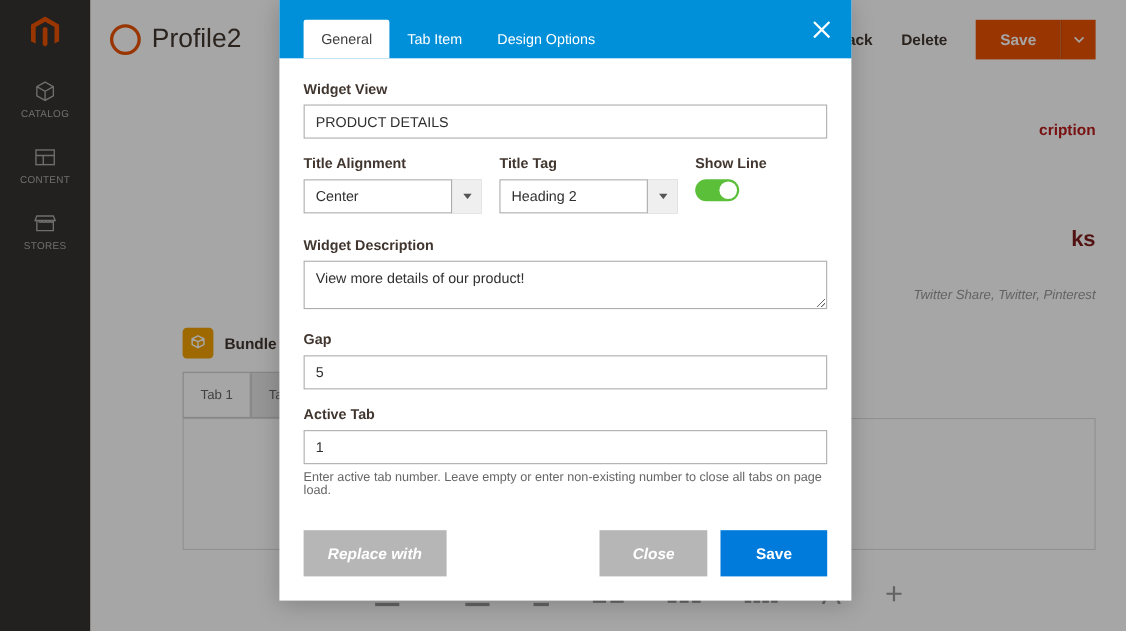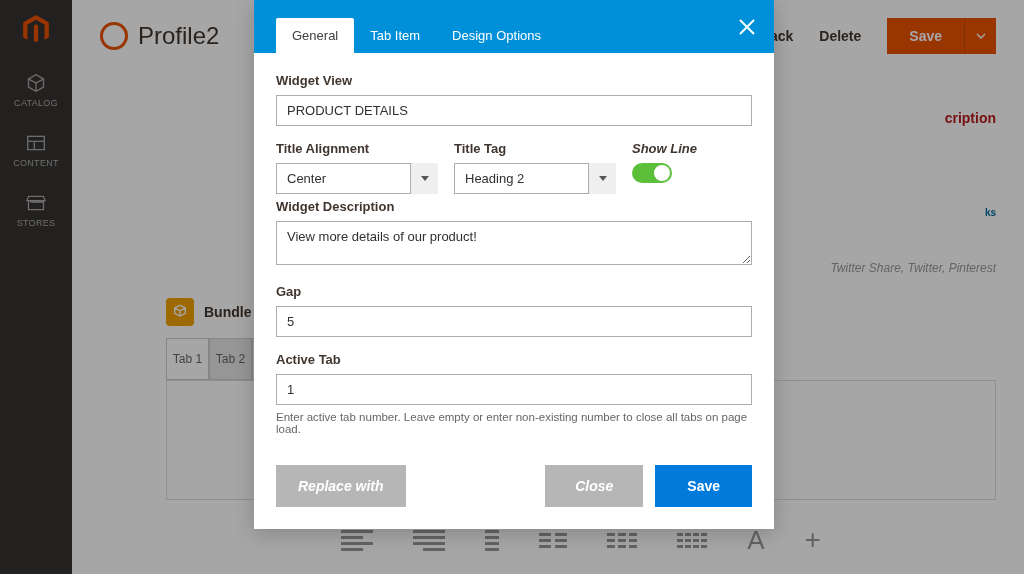--- a/index.html
+++ b/index.html
@@ -1,46 +1,46 @@
 <!DOCTYPE html>
 <html><head>
 <meta charset="utf-8">
 <style>
 * { margin: 0; padding: 0; box-sizing: border-box; font-family: -apple-system, BlinkMacSystemFont, "Segoe UI", Helvetica, Arial, sans-serif; }
 html, body { width: 1024px; height: 574px; overflow: hidden; background: #f5f5f5; position: relative; }
 
 
-.sidebar { position: absolute; left: 0; top: 0; width: 72px; height: 100%; background: #373330; display: flex; flex-direction: column; align-items: center; z-index: 1; }
+.sidebar { position: absolute; left: 0; top: 0; width: 82px; height: 100%; background: #373330; display: flex; flex-direction: column; align-items: center; z-index: 1; }
 .sidebar-logo { width: 100%; height: 60px; display: flex; align-items: center; justify-content: center; }
 .sidebar-item { width: 100%; padding: 12px 4px; display: flex; flex-direction: column; align-items: center; color: #aaa; font-size: 9px; cursor: pointer; }
 .sidebar-item .ico { width: 22px; height: 22px; margin-bottom: 4px; display: flex; align-items: center; justify-content: center; }
 .sidebar-item span { text-align: center; letter-spacing: 0.3px; }
 
 
 .main { position: absolute; left: 72px; top: 0; right: 0; height: 100%; background: #fff; }
 .page-header { display: flex; align-items: center; padding: 18px 28px; }
 .page-title-wrap { display: flex; align-items: center; gap: 10px; flex: 1; }
 .ring-icon { width: 28px; height: 28px; border: 3px solid #eb5202; border-radius: 50%; }
 .page-title { font-size: 24px; font-weight: 400; color: #41362f; }
 .hdr-actions { display: flex; align-items: center; gap: 26px; }
 .hdr-link { color: #41362f; font-size: 14px; cursor: pointer; font-weight: 600; }
 .save-group { display: flex; }
 .save-btn { background: #eb5202; color: #fff; border: none; padding: 10px 22px; font-size: 14px; font-weight: 600; cursor: pointer; }
 .save-drop { background: #eb5202; color: #fff; border: none; border-left: 1px solid rgba(0,0,0,0.15); width: 32px; display: flex; align-items: center; justify-content: center; cursor: pointer; }
 
 
 .bg-section { position: absolute; }
 .bg-desc { right: 28px; top: 110px; text-align: left; color: #b91c1c; font-size: 14px; font-weight: 600; }
-.bg-ks { right: 28px; top: 207px; color: #0369a1; font-size: 10px; font-weight: 600; margin-left: 44px; }
+.bg-ks { right: 28px; top: 207px; color: #7f1d1d; font-size: 20px; font-weight: 600; margin-left: 44px; }
 .bg-social { right: 28px; top: 261px; color: #999; font-size: 12px; font-style: italic; }
 .bpo-wrap { position: absolute; left: 94px; top: 298px; display: flex; align-items: center; gap: 10px; }
 .bpo-ico { width: 28px; height: 28px; background: #f2a100; border-radius: 4px; display: flex; align-items: center; justify-content: center; }
 .bpo-label { font-size: 14px; color: #41362f; font-weight: 600; }
 .tabs-row { position: absolute; left: 94px; top: 338px; display: flex; }
-.tab-item { width: 43px; height: 42px; border: 1px solid #ccc; display: flex; align-items: center; justify-content: center; font-size: 12px; color: #666; background: #fff; cursor: pointer; }
+.tab-item { width: 62px; height: 42px; border: 1px solid #ccc; display: flex; align-items: center; justify-content: center; font-size: 12px; color: #666; background: #fff; cursor: pointer; }
 .tab-item.sel { background: #e6e6e6; }
 .tab-item.add { font-size: 20px; font-weight: 300; color: #555; }
 .canvas { position: absolute; left: 94px; right: 28px; top: 380px; height: 120px; border: 1px solid #ddd; }
 .canvas-toolbar { position: absolute; left: 94px; right: 28px; top: 515px; height: 50px; display: flex; align-items: center; justify-content: center; gap: 40px; }
 .tb-col { display: flex; flex-direction: column; gap: 3px; }
 .tb-line { width: 32px; height: 3px; background: #999; }
 .tb-letter { font-size: 26px; color: #999; }
 .tb-plus { font-size: 28px; color: #999; }
 
 
@@ -50,23 +50,23 @@
 .modal { position: absolute; left: 254px; top: 0; width: 520px; background: #fff; z-index: 20; box-shadow: 0 4px 20px rgba(0,0,0,0.2); }
 .modal-hdr { background: #0090d9; color: #fff; padding: 18px 22px 0 22px; position: relative; }
 .modal-title { font-size: 20px; font-weight: 400; margin-bottom: 14px; }
 .modal-close { position: absolute; top: 18px; right: 18px; cursor: pointer; }
 .modal-tabs { display: flex; gap: 0; }
 .mtab { padding: 10px 16px; font-size: 13px; color: #fff; cursor: pointer; border-radius: 2px 2px 0 0; }
 .mtab.active { background: #fff; color: #404040; }
 
 .modal-body { padding: 20px 22px 10px 22px; }
 .fld { margin-bottom: 15px; }
-.fld-row { display: flex; gap: 16px; margin-bottom: 5px; }
+.fld-row { display: flex; gap: 16px; margin-bottom: 21px; }
 .fld-row .fld { margin-bottom: 0; flex: 1; }
-.fld-row .fld.toggle-fld { flex: 0 0 120px; font-style: italic; }
+.fld-row .fld.toggle-fld { flex: 0 0 120px; }
 .lbl { display: block; font-size: 13px; font-weight: 600; color: #41362f; margin-bottom: 7px; }
 .inp { width: 100%; border: 1px solid #adadad; padding: 7px 10px; font-size: 13px; color: #303030; background: #fff; }
 .sel-wrap { position: relative; }
 .sel-wrap .inp { }
 .sel-caret { position: absolute; right: 0; top: 0; width: 28px; height: 100%; border-left: 1px solid #adadad; background: #efefef; display: flex; align-items: center; justify-content: center; pointer-events: none; }
 .txta { width: 100%; border: 1px solid #adadad; padding: 7px 10px; font-size: 13px; color: #303030; height: 44px; resize: both; }
 .help { font-size: 11.5px; color: #666; margin-top: 6px; }
 
 
 .toggle { width: 40px; height: 20px; background: #5bbf3a; border-radius: 10px; position: relative; cursor: pointer; }

